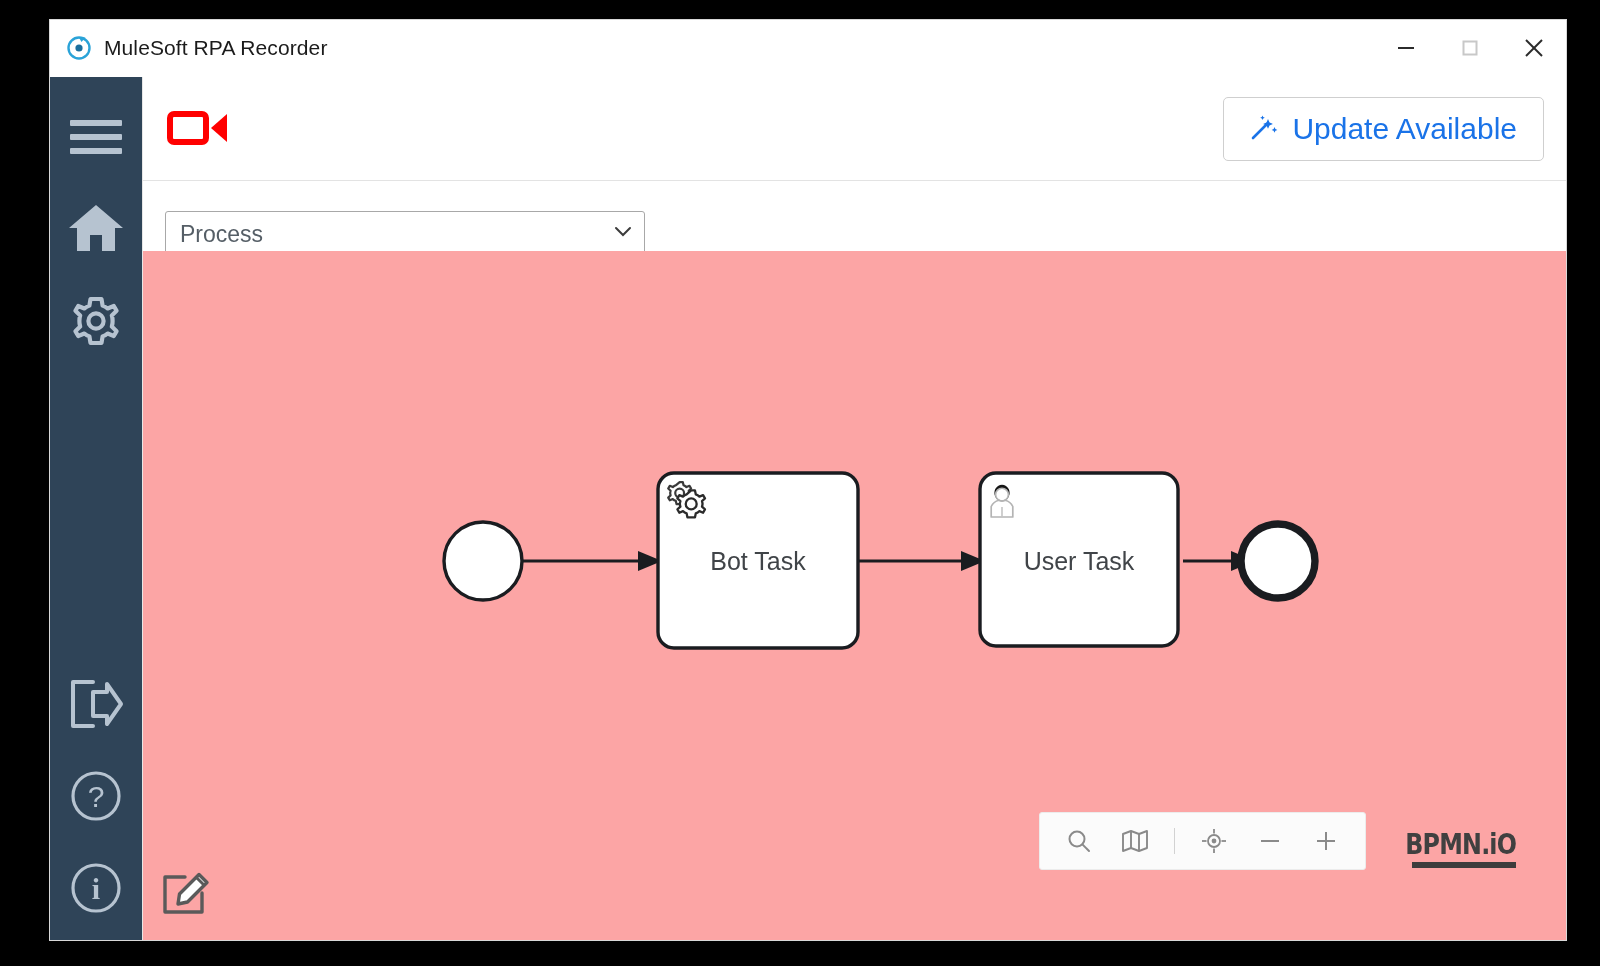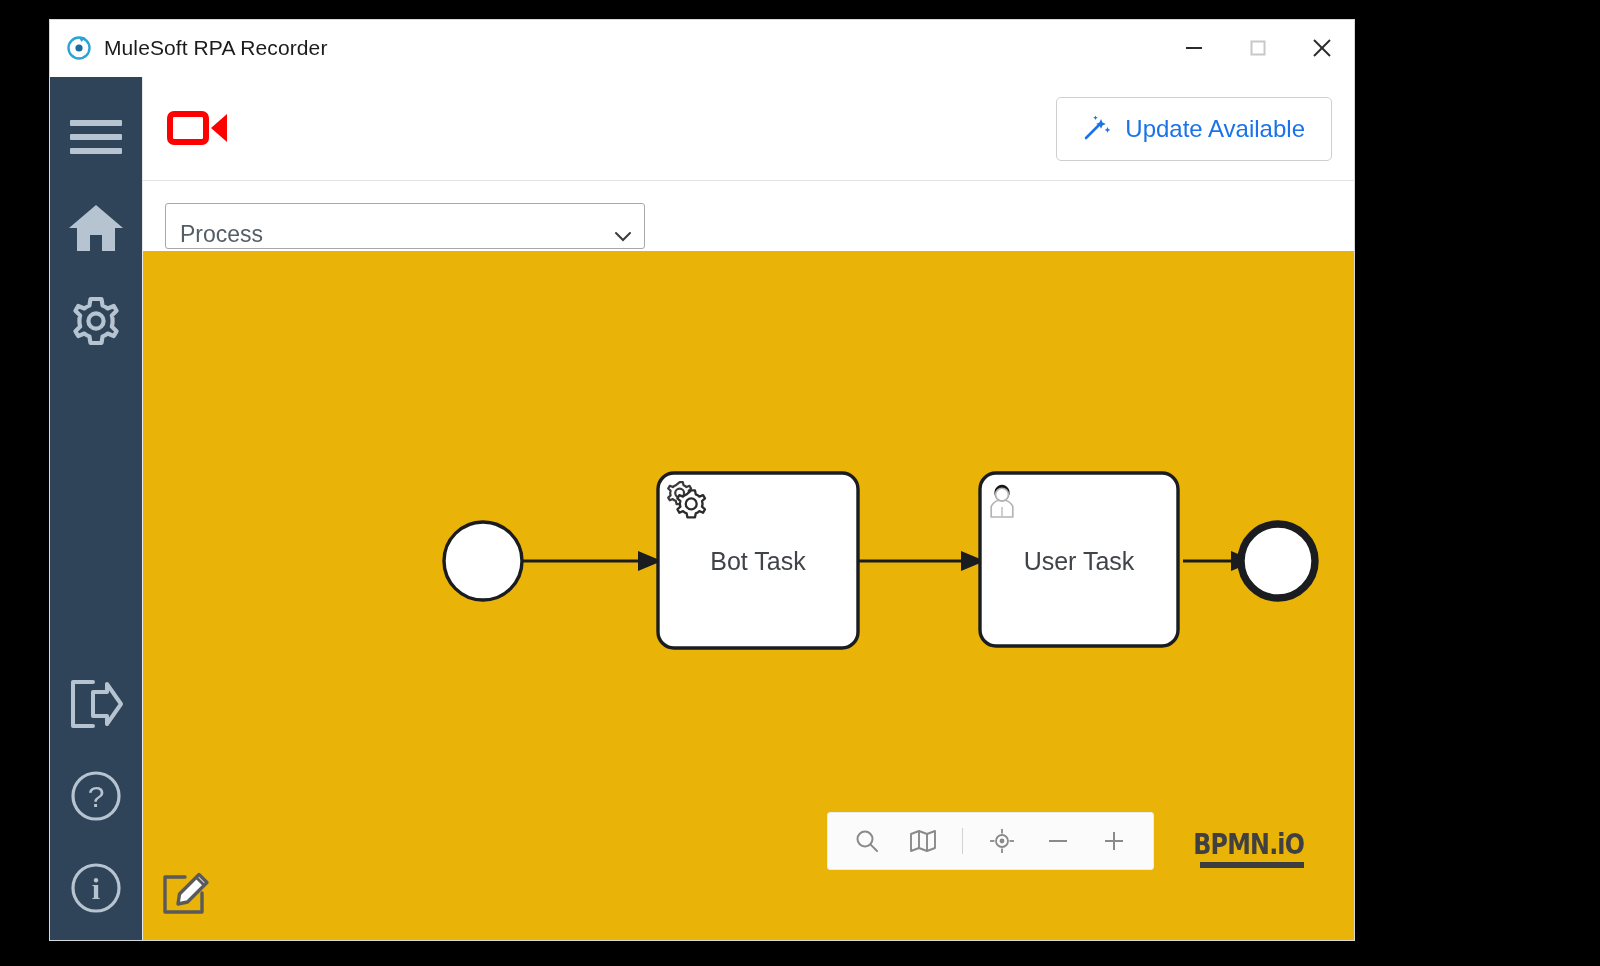--- a/index.html
+++ b/index.html
@@ -10,21 +10,21 @@
     height: 966px;
     overflow: hidden;
     font-family: "Liberation Sans", sans-serif;
   }
 
   
   #app-window {
     position: absolute;
     left: 50px;
     top: 20px;
-    width: 1304px;
+    width: 1516px;
     height: 920px;
     background: #ffffff;
     display: flex;
     flex-direction: column;
     box-shadow: 0 0 0 1px #d8d8d8;
   }
 
   
   #title-bar {
     height: 56px;
@@ -130,55 +130,56 @@
     gap: 14px;
     height: 62px;
     padding: 0 26px;
     border: 1px solid #cfcfcf;
     border-radius: 5px;
     background: #ffffff;
     cursor: pointer;
   }
   #update-label {
     color: #1a73e8;
-    font-size: 24px;
+    font-size: 30px;
     font-family: "Liberation Sans", sans-serif;
     white-space: nowrap;
   }
 
   
   #select-row {
     padding: 22px 0 0 22px;
     height: 70px;
     box-sizing: border-box;
   }
   #process-select {
     width: 480px;
     height: 46px;
     border: 1px solid #a8a8a8;
     border-radius: 3px;
     background: #ffffff;
     display: flex;
-    align-items: flex-end;
+    align-items: center;
     padding: 0 12px 0 14px;
     box-sizing: border-box;
     cursor: pointer;
+    margin-top: 8px;
   }
   #process-select-value {
     flex: 1 1 auto;
     font-size: 23px;
     color: #555e66;
     font-family: "Liberation Sans", sans-serif;
   }
 
   
   #canvas {
     flex: 1 1 auto;
     position: relative;
-    background: #eab308;
+    background: #fca5a5;
     min-height: 0;
     overflow: hidden;
   }
   #bpmn-svg {
     position: absolute;
     left: 0; top: 0;
   }
 
   
   .task-label {

